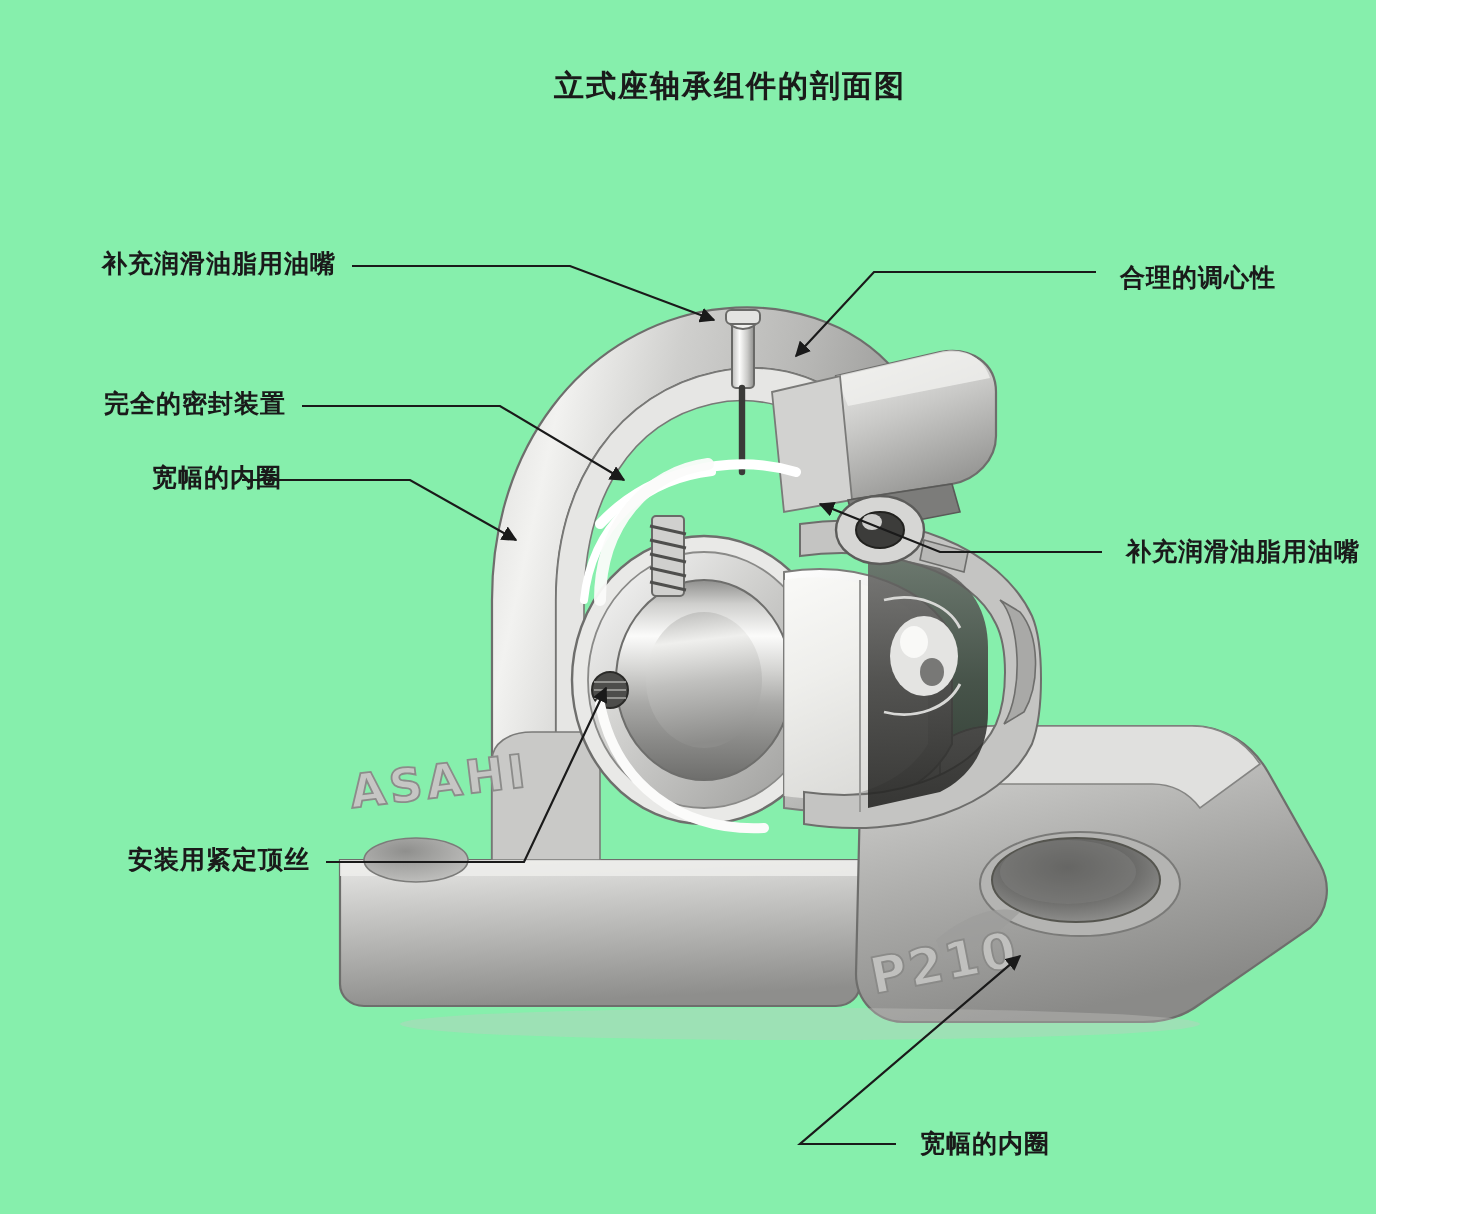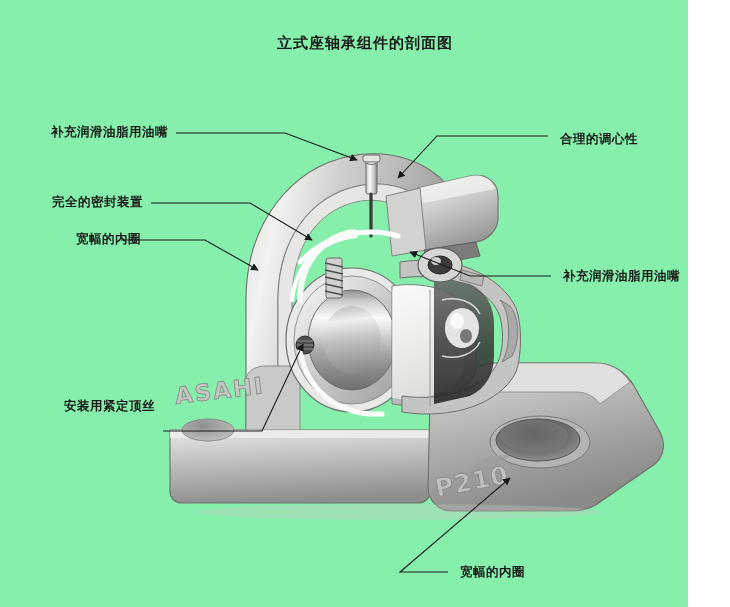--- a/index.html
+++ b/index.html
@@ -284,16 +284,16 @@
         <polyline points="163,431 262,431 303,344" marker-end="url(#arrow)"></polyline>
         <polyline points="448,572 400,572 510,478" marker-end="url(#arrow)"></polyline>
       </g>
   </svg>
 
   <div class="callout left" style="left: 0px; top: 126px; width: 168px; text-align: right;">补充润滑油脂用油嘴</div>
   <div class="callout right" style="left: 560px; top: 133px; text-align: center;">合理的调心性</div>
   <div class="callout left" style="left: 0px; top: 196px; width: 143px; text-align: right;">完全的密封装置</div>
   <div class="callout left" style="left: 4px; top: 233px; width: 113px; text-align: center; margin-left: 48px;">宽幅的内圈</div>
   <div class="callout right" style="left: 563px; top: 270px;">补充润滑油脂用油嘴</div>
-  <div class="callout left" style="left: 0px; top: 400px; width: 155px; text-align: right;">安装用紧定顶丝</div>
+  <div class="callout left" style="left: 0px; top: 424px; width: 155px; text-align: right;">安装用紧定顶丝</div>
   <div class="callout right" style="left: 460px; top: 566px;">宽幅的内圈</div>
 
 </div>
 
 </body></html>

